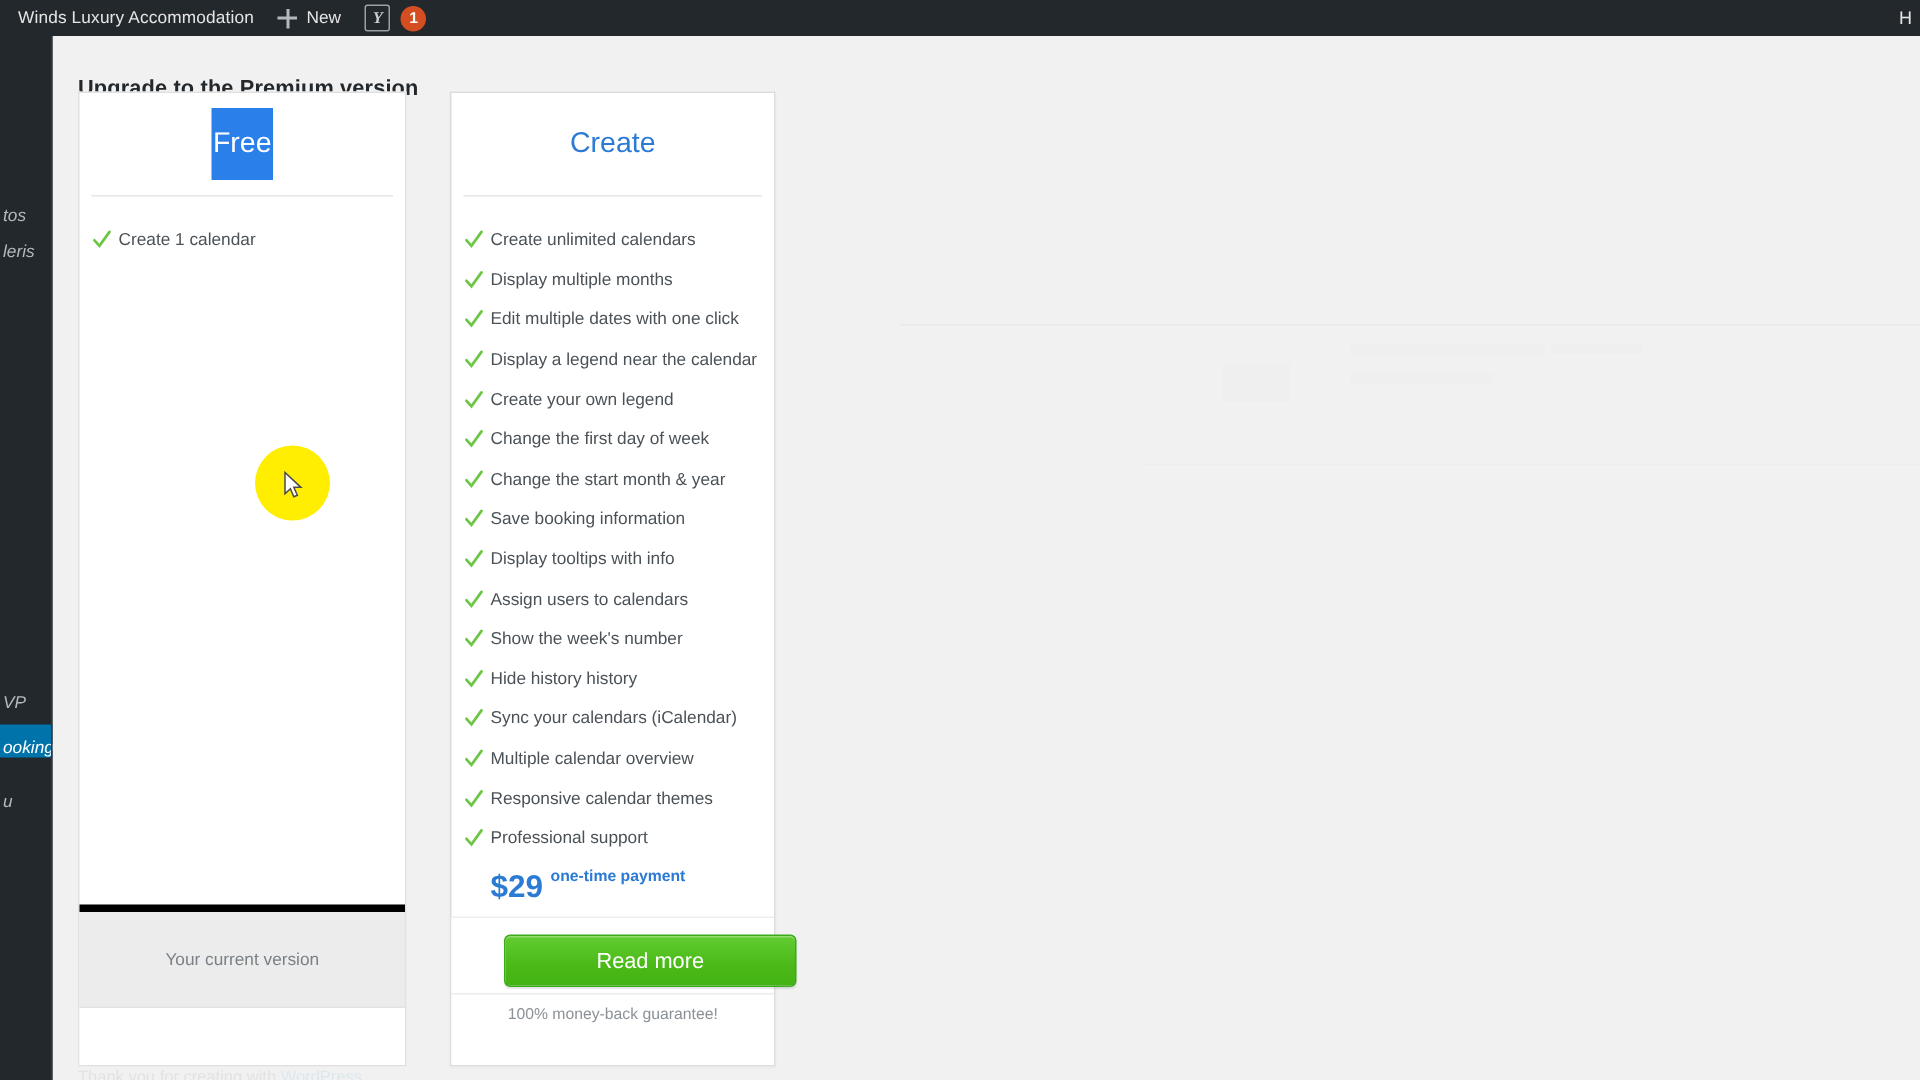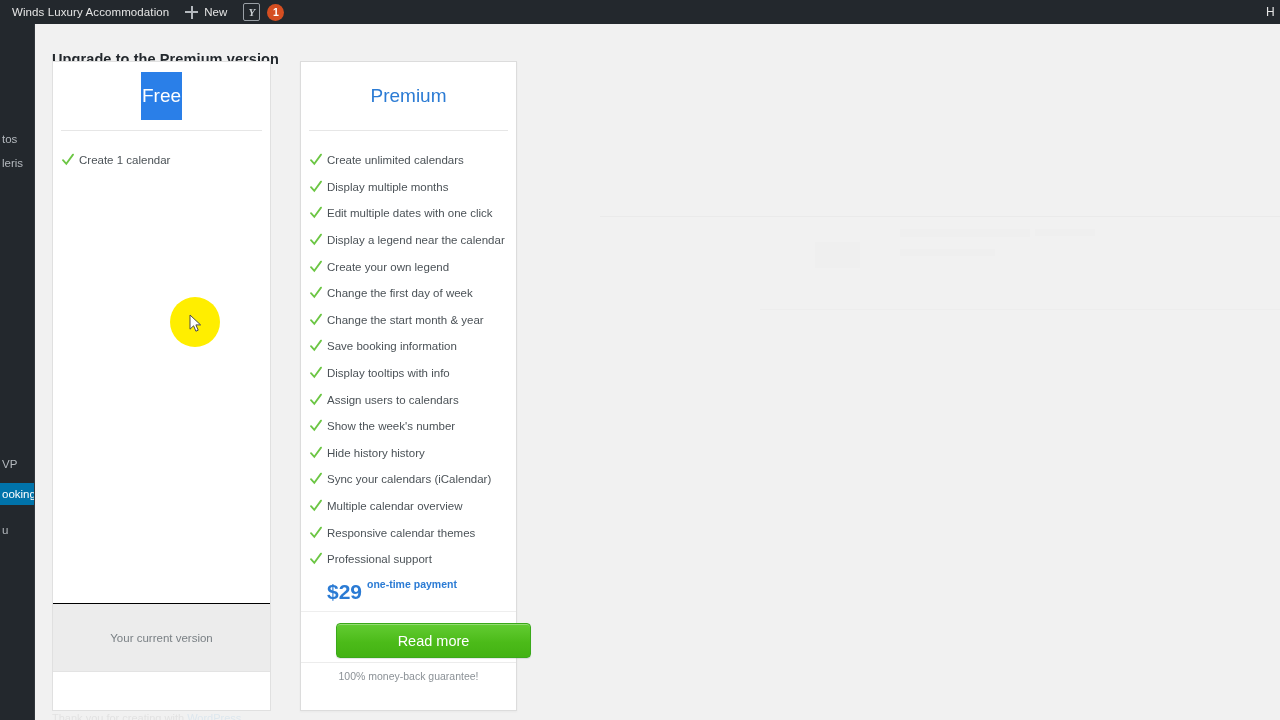--- a/index.html
+++ b/index.html
@@ -99,25 +99,26 @@
     font-size: 11.5px;
     z-index: 30;
     overflow: hidden;
   }
   .menu-row {
     position: absolute;
     left: 0;
     width: 35px;
     height: 22px;
     display: flex;
-    align-items: center;
+    align-items: flex-end;
     color: #b4b9be;
     white-space: nowrap;
     padding-left: 2px;
     box-sizing: border-box;
+    font-style: italic;
   }
   .menu-row.current {
     background: #0073aa;
     color: #fff;
     width: 35px;
   }
   .menu-row.current:after {
     content: "";
     position: absolute;
     right: -8px;
@@ -274,21 +275,21 @@
 
   .plan-foot {
     position: absolute;
     left: 0; right: 0;
     bottom: 0;
     box-sizing: border-box;
   }
   #free-foot {
     height: 69px;
     background: #ececec;
-    border-top: 1px solid #000000;
+    border-top: 5px solid #000000;
     border-bottom: 1px solid #e3e3e3;
     display: flex;
     align-items: center;
     justify-content: center;
     bottom: 38px;
   }
   #free-foot-text {
     font-size: 11.5px;
     color: #7a8085;
   }
@@ -436,21 +437,21 @@
       </ul>
 
       <div class="plan-foot" id="free-foot">
         <span id="free-foot-text">Your current version</span>
       </div>
       <div id="free-foot-blank"></div>
     </div>
 
     <div class="plan" id="plan-premium">
       <div class="plan-head">
-        <span class="plan-title" id="premium-title">Premium</span>
+        <span class="plan-title" id="premium-title">Create</span>
       </div>
       <div class="head-rule"></div>
 
       <ul class="features" id="premium-features">
           <li>
             <span class="check">
               <svg width="12" height="14" viewBox="0 0 12 14">
                 <path d="M1 7.2 L4.3 10.9 L11 1.6" stroke="#6cc644" stroke-width="1.8" fill="none" stroke-linecap="round"></path>
               </svg>
             </span>

